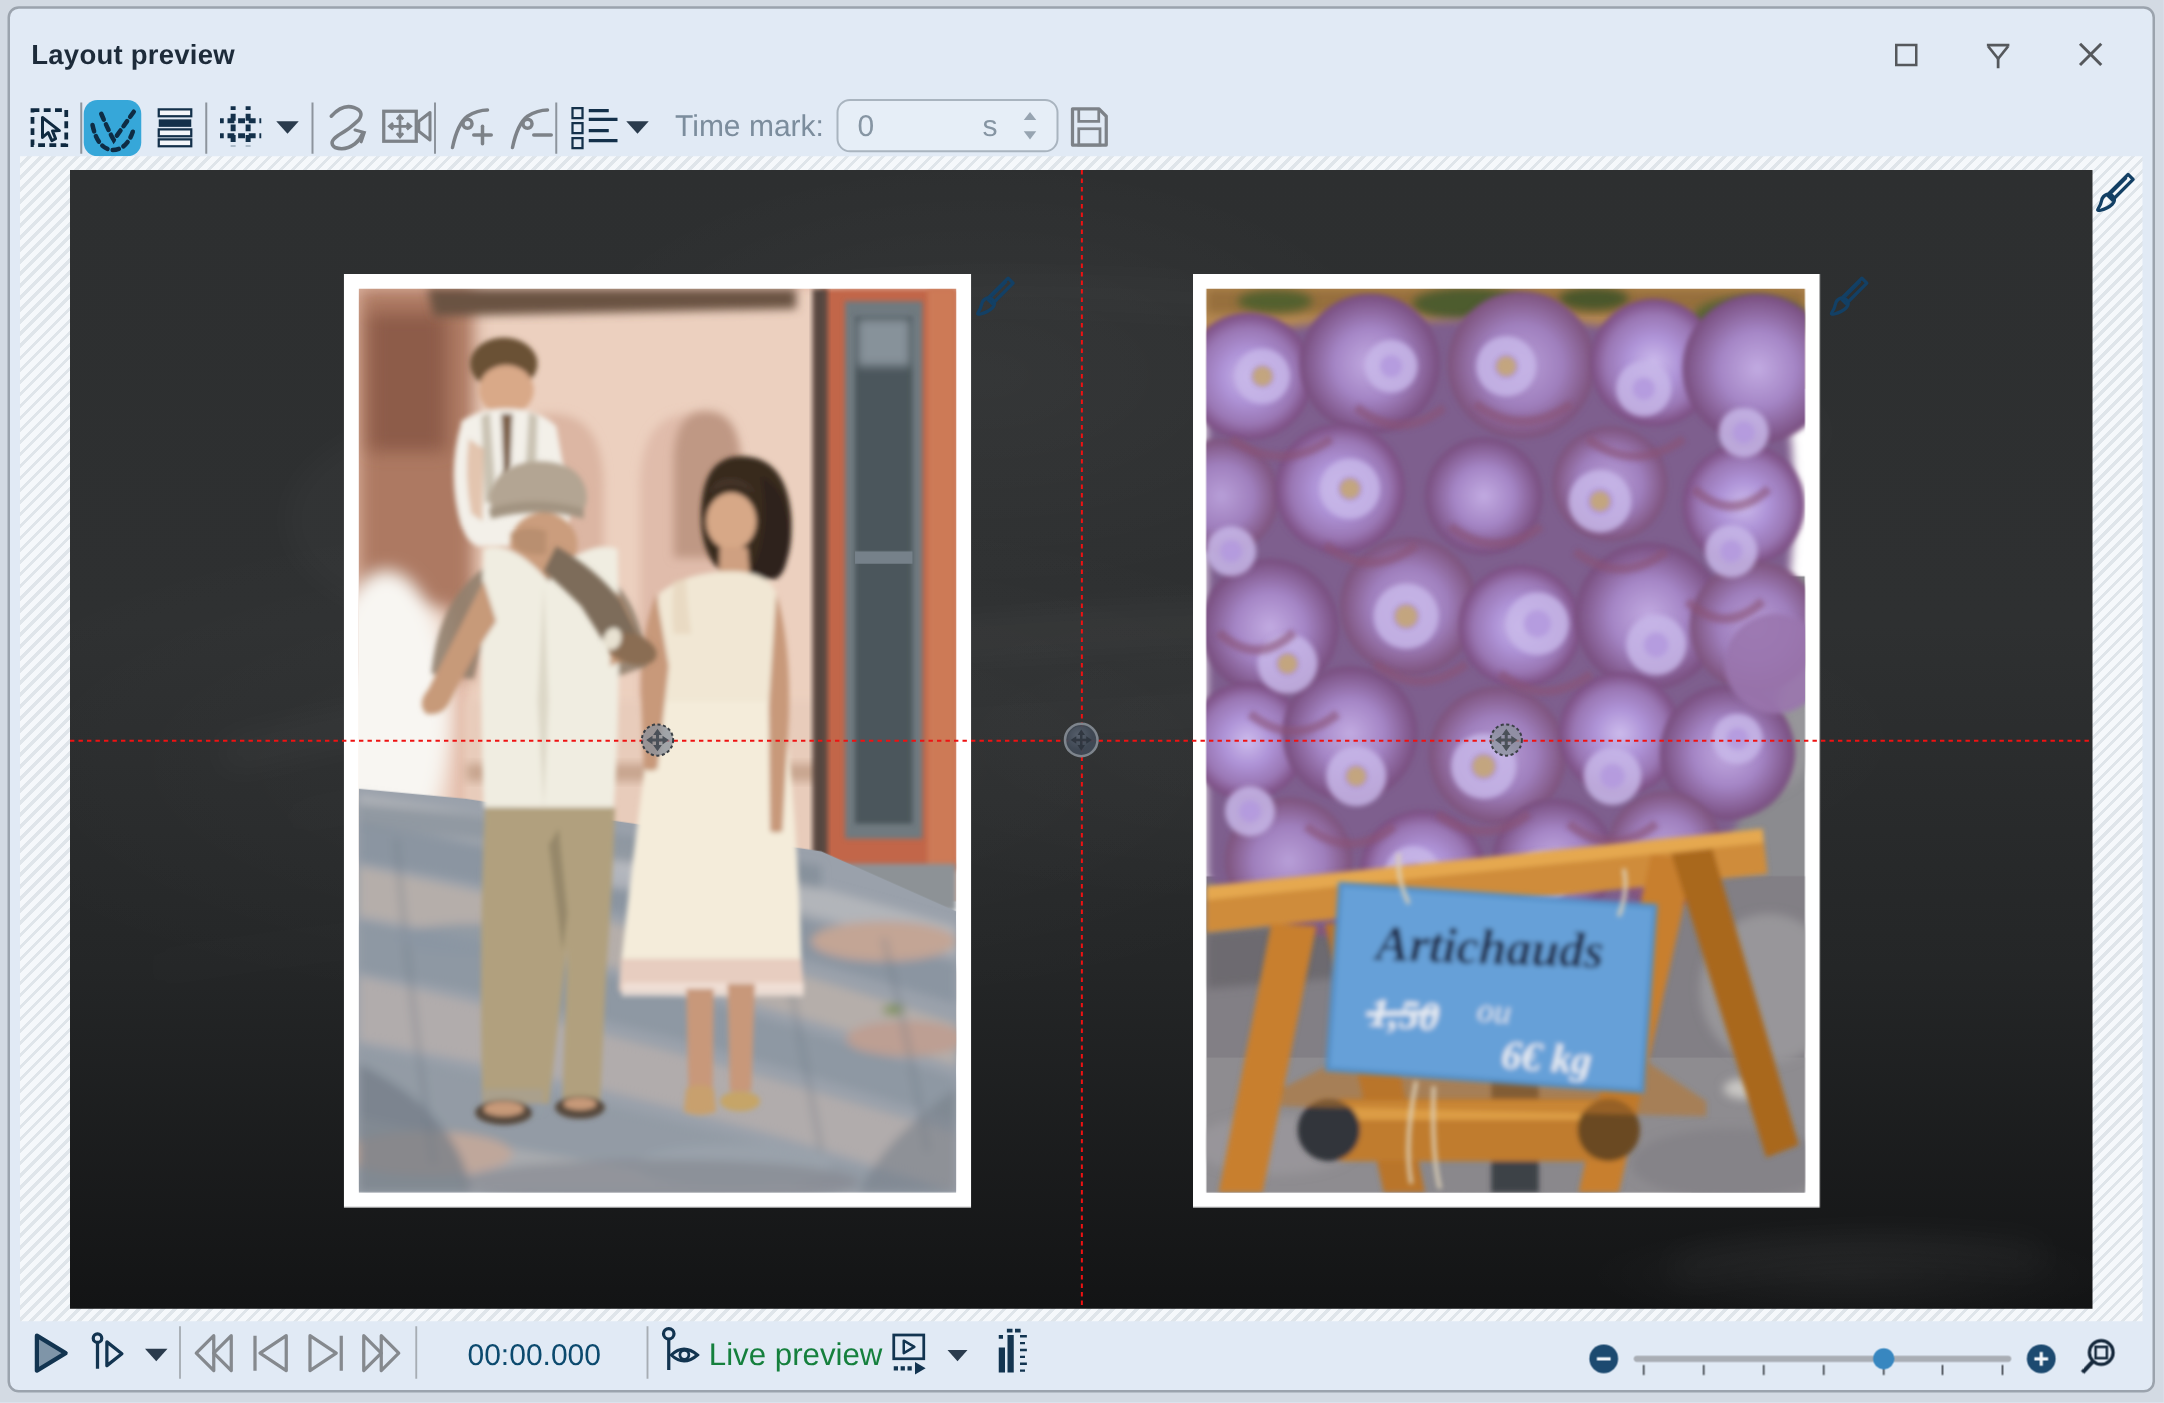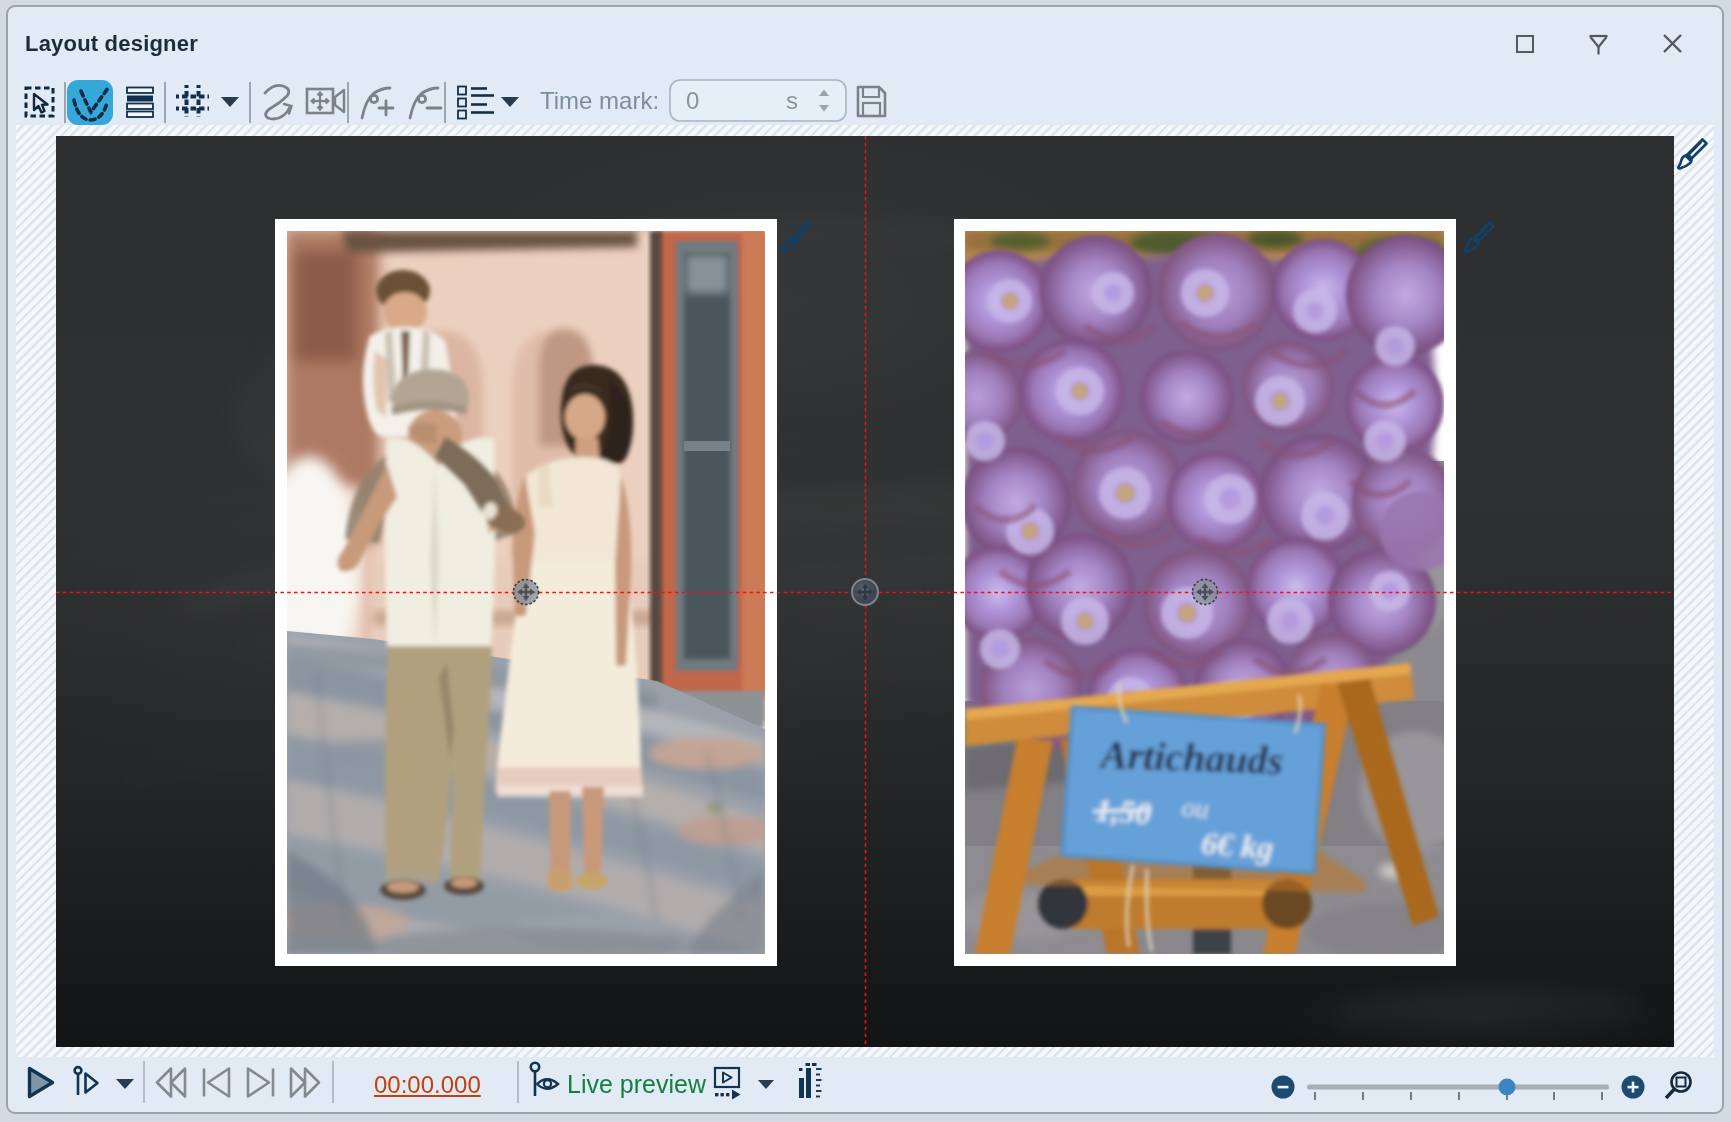--- a/index.html
+++ b/index.html
@@ -17,27 +17,27 @@
   }
   #canvas {
     position:absolute; left:56px; top:136px; width:1618px; height:911px;
     background:
       radial-gradient(ellipse 900px 300px at 30% 52%, rgba(255,255,255,0.035), rgba(255,255,255,0) 70%),
       radial-gradient(ellipse 700px 200px at 62% 50%, rgba(255,255,255,0.028), rgba(255,255,255,0) 70%),
       radial-gradient(ellipse 500px 250px at 45% 18%, rgba(255,255,255,0.035), rgba(255,255,255,0) 70%),
       radial-gradient(ellipse 300px 60px at 88% 97%, rgba(255,255,255,0.05), rgba(255,255,255,0) 70%),
       linear-gradient(180deg, #2d2f30 0%, #2e3031 40%, #242627 70%, #131415 100%);
   }
-  #timetext { position:absolute; left:374px; top:1071px; font-size:24px; color:#c2410c;text-decoration:underline; }
+  #timetext { position:absolute; left:374px; top:1071px; font-size:24px; color:#0c4a6e; }
   #livetext { position:absolute; left:567px; top:1070px; font-size:25px; color:#15803d; }
 </style>
 </head>
 <body>
   <div id="dialog"></div>
-  <div id="title">Layout designer</div>
+  <div id="title">Layout preview</div>
   <svg id="winbtns" class="abs" style="left:1500px; top:25px;" width="210" height="40" viewBox="0 0 210 40">
     <g fill="none" stroke="#55585c" stroke-width="2">
       <rect x="17" y="11" width="16" height="16"></rect>
       <g stroke-width="2.2">
         <path d="M89.5 11 H107.5"></path>
         <path d="M90.5 12 L98.5 22"></path>
         <path d="M106.5 12 L98.5 22"></path>
         <path d="M98.5 22 V29.5"></path>
       </g>
       <g stroke-width="2.4">

